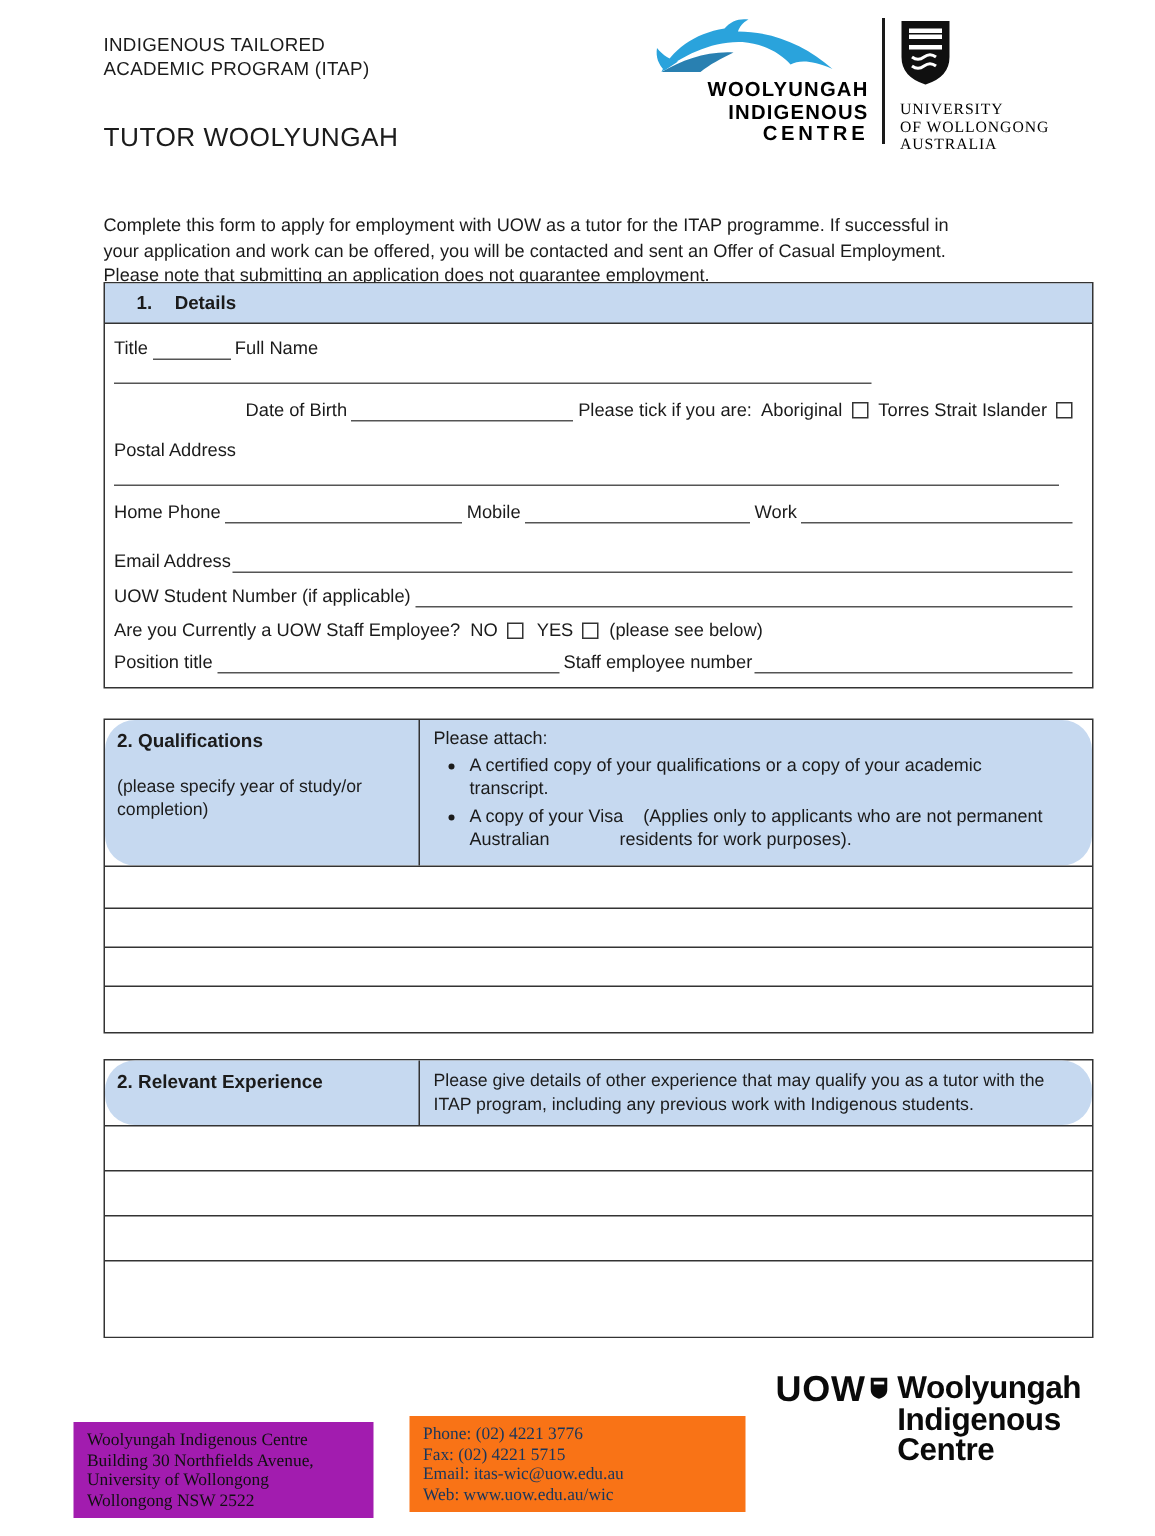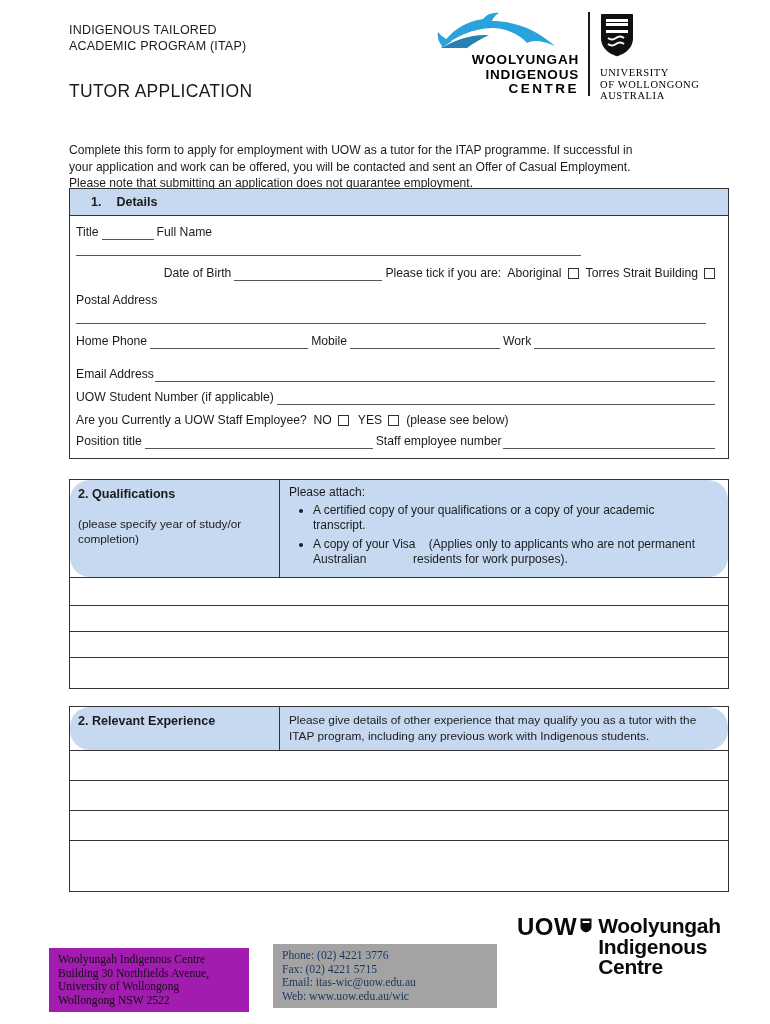--- a/index.html
+++ b/index.html
@@ -47,37 +47,37 @@
   .attach{font-size:12px;line-height:15px;}
   .blist{margin:3px 0 0 24px;padding:0;font-size:12px;line-height:15px;}
   .blist li{margin-bottom:4px;}
   .exp-desc{font-size:11.8px;line-height:16px;}
   .erow{border-top:1.5px solid #333;background:#fff;}
   .mt20{margin-top:20px;} .mt17{margin-top:17px;}
 
   
   .addr{position:absolute;left:35px;top:948px;width:200px;height:64px;background:#a21caf;padding:5px 9px;
         font-family:"Liberation Serif",serif;font-size:11.6px;line-height:13.6px;color:#101010;box-sizing:border-box;}
-  .contact{position:absolute;left:259px;top:944px;width:224px;height:64px;background:#a3a3a3;padding:5px 9px;
+  .contact{position:absolute;left:259px;top:944px;width:224px;height:64px;background:#f97316;padding:5px 9px;
         font-family:"Liberation Serif",serif;font-size:11.6px;line-height:13.6px;color:#17365d;box-sizing:border-box;}
   .brand{position:absolute;left:503px;top:916px;color:#0a0a0a;}
   .brand-row{display:flex;align-items:flex-start;}
   .brand-uow{font-size:24px;font-weight:bold;line-height:22px;letter-spacing:.5px;}
   .brand-shield{margin:2px 2px 0 3px;}
   .brand-words{margin-left:4px;font-size:21px;line-height:20.5px;font-weight:bold;letter-spacing:-.3px;}
 </style>
 </head>
 <body>
 
 <div class="page">
 
   <div class="hdr-left">
     <div class="prog-line">INDIGENOUS TAILORED</div>
     <div class="prog-line">ACADEMIC PROGRAM (ITAP)</div>
-    <div class="form-title">TUTOR APPLICATION</div>
+    <div class="form-title">TUTOR WOOLYUNGAH</div>
   </div>
 
   <div class="wic">
     <svg class="wic-dolphin" width="124" height="40" viewBox="0 0 124 40">
       <path fill="#2aa3dc" d="M4 36 C 10 22, 26 10, 46 7 C 50 2, 56 0, 62 1 C 58 3, 56 6, 55 9 C 78 9, 100 18, 118 34 C 104 28, 96 28, 90 31 C 84 24, 72 17, 58 16 C 38 15, 18 25, 4 36 Z"></path>
       <path fill="#1272a8" opacity="0.9" d="M4 36 C 18 28, 34 22, 52 23 C 44 27, 36 31, 30 36 Z"></path>
       <path fill="#2aa3dc" d="M6 35 C 2 31, 0 26, 1 20 C 5 25, 10 28, 15 29 Z"></path>
     </svg>
     <div class="wic-line">WOOLYUNGAH</div>
     <div class="wic-line">INDIGENOUS</div>
@@ -122,21 +122,21 @@
         </div>
         <div class="frow" style="margin-bottom:10px;">
           <span class="fill" style="width:505px;margin-left:0;"></span>
         </div>
 
         <div class="frow" style="margin-bottom:12px;justify-content:flex-end;">
           <span class="lbl">Date of Birth</span>
           <span class="fill" style="width:148px;"></span>
           <span class="lbl">Please tick if you are:  Aboriginal</span>
           <span class="cb"></span>
-          <span class="lbl" style="margin-left:4px;">Torres Strait Building</span>
+          <span class="lbl" style="margin-left:4px;">Torres Strait Islander</span>
           <span class="cb"></span>
         </div>
 
         <div class="frow" style="margin-bottom:3px;">
           <span class="lbl">Postal Address</span>
         </div>
         <div class="frow" style="margin-bottom:10px;">
           <span class="fill grow" style="margin-left:0;margin-right:12px;"></span>
         </div>
 

